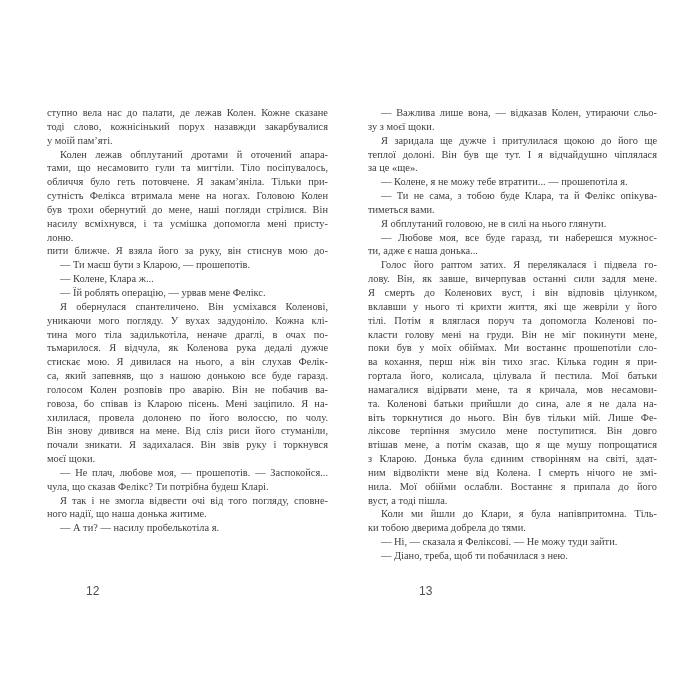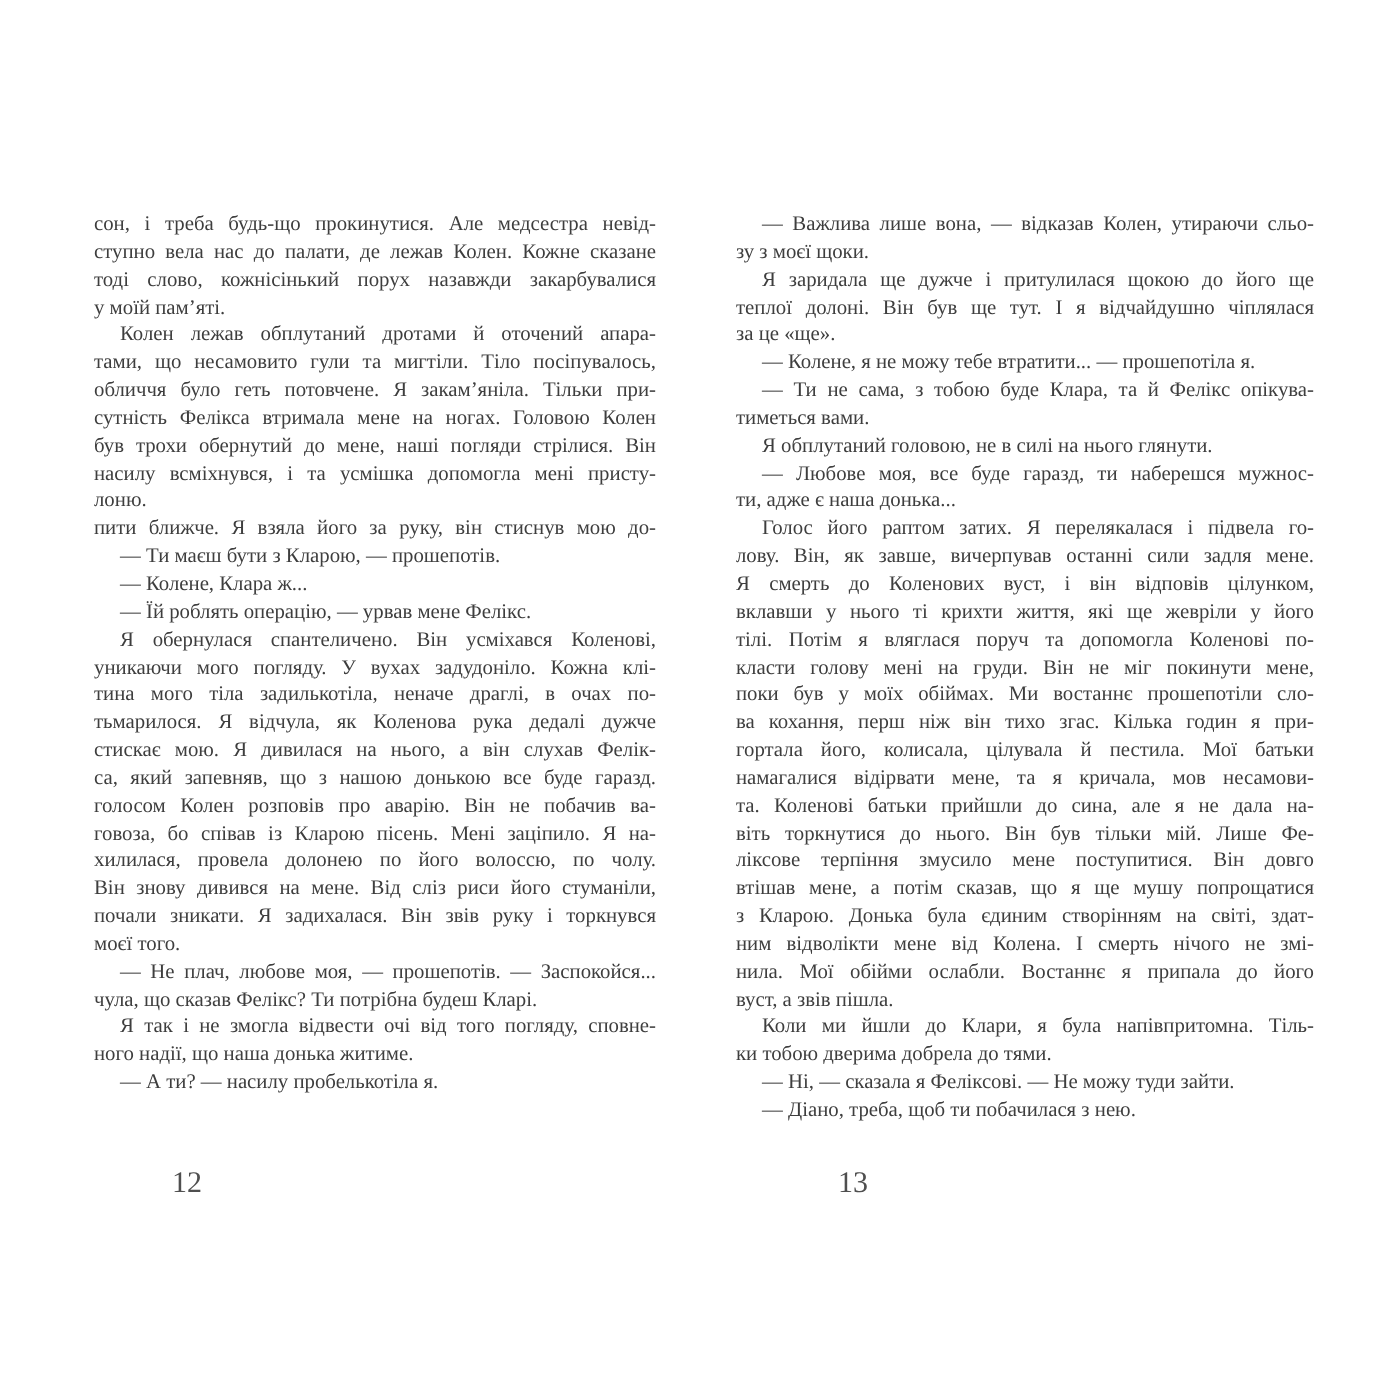--- a/index.html
+++ b/index.html
@@ -31,34 +31,33 @@
   .para { margin: 0; padding: 0; }
   .line { text-align: left; }
   .line.just {
     text-align: justify;
     text-align-last: justify;
   }
   .line.ind { text-indent: 13px; }
   .pagenum {
     position: absolute;
     top: 584px;
-    font-family: Liberation Serif, serif;
-    font-size: 15px;
+    font-family: Liberation Sans, sans-serif;
+    font-size: 12px;
     color: #4f4f4f;
   }
   #num-left  { left: 86px; }
   #num-right { left: 419px; }
 </style>
 </head>
 <body>
 
 <div class="spread">
   <div class="col" id="col-left">
       <div class="para">
-        <div class="line just">сон, і треба будь-що прокинутися. Але медсестра невід-</div>
         <div class="line just">ступно вела нас до палати, де лежав Колен. Кожне сказане</div>
         <div class="line just">тоді слово, кожнісінький порух назавжди закарбувалися</div>
         <div class="line">у моїй пам’яті.</div>
       </div>
       <div class="para">
         <div class="line just ind">Колен лежав обплутаний дротами й оточений апара-</div>
         <div class="line just">тами, що несамовито гули та мигтіли. Тіло посіпувалось,</div>
         <div class="line just">обличчя було геть потовчене. Я закам’яніла. Тільки при-</div>
         <div class="line just">сутність Фелікса втримала мене на ногах. Головою Колен</div>
         <div class="line just">був трохи обернутий до мене, наші погляди стрілися. Він</div>
@@ -80,21 +79,21 @@
         <div class="line just">уникаючи мого погляду. У вухах задудоніло. Кожна клі-</div>
         <div class="line just">тина мого тіла задилькотіла, неначе драглі, в очах по-</div>
         <div class="line just">тьмарилося. Я відчула, як Коленова рука дедалі дужче</div>
         <div class="line just">стискає мою. Я дивилася на нього, а він слухав Фелік-</div>
         <div class="line just">са, який запевняв, що з нашою донькою все буде гаразд.</div>
         <div class="line just">голосом Колен розповів про аварію. Він не побачив ва-</div>
         <div class="line just">говоза, бо співав із Кларою пісень. Мені заціпило. Я на-</div>
         <div class="line just">хилилася, провела долонею по його волоссю, по чолу.</div>
         <div class="line just">Він знову дивився на мене. Від сліз риси його стуманіли,</div>
         <div class="line just">почали зникати. Я задихалася. Він звів руку і торкнувся</div>
-        <div class="line">моєї того.</div>
+        <div class="line">моєї щоки.</div>
       </div>
       <div class="para">
         <div class="line just ind">— Не плач, любове моя, — прошепотів. — Заспокойся...</div>
         <div class="line">чула, що сказав Фелікс? Ти потрібна будеш Кларі.</div>
       </div>
       <div class="para">
         <div class="line just ind">Я так і не змогла відвести очі від того погляду, сповне-</div>
         <div class="line">ного надії, що наша донька житиме.</div>
       </div>
       <div class="para">
@@ -136,21 +135,21 @@
         <div class="line just">ва кохання, перш ніж він тихо згас. Кілька годин я при-</div>
         <div class="line just">гортала його, колисала, цілувала й пестила. Мої батьки</div>
         <div class="line just">намагалися відірвати мене, та я кричала, мов несамови-</div>
         <div class="line just">та. Коленові батьки прийшли до сина, але я не дала на-</div>
         <div class="line just">віть торкнутися до нього. Він був тільки мій. Лише Фе-</div>
         <div class="line just">ліксове терпіння змусило мене поступитися. Він довго</div>
         <div class="line just">втішав мене, а потім сказав, що я ще мушу попрощатися</div>
         <div class="line just">з Кларою. Донька була єдиним створінням на світі, здат-</div>
         <div class="line just">ним відволікти мене від Колена. І смерть нічого не змі-</div>
         <div class="line just">нила. Мої обійми ослабли. Востаннє я припала до його</div>
-        <div class="line">вуст, а звів пішла.</div>
+        <div class="line">вуст, а тоді пішла.</div>
       </div>
       <div class="para">
         <div class="line just ind">Коли ми йшли до Клари, я була напівпритомна. Тіль-</div>
         <div class="line">ки тобою дверима добрела до тями.</div>
       </div>
       <div class="para">
         <div class="line ind">— Ні, — сказала я Феліксові. — Не можу туди зайти.</div>
       </div>
       <div class="para">
         <div class="line ind">— Діано, треба, щоб ти побачилася з нею.</div>

